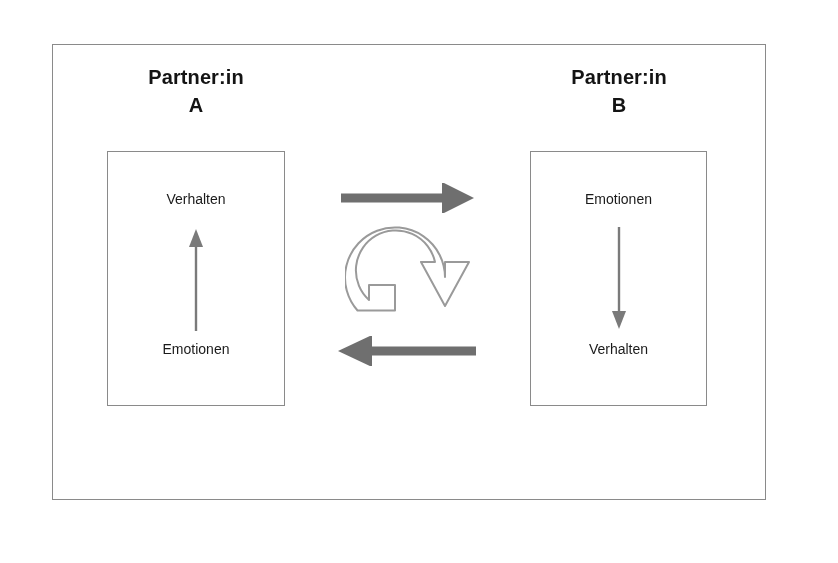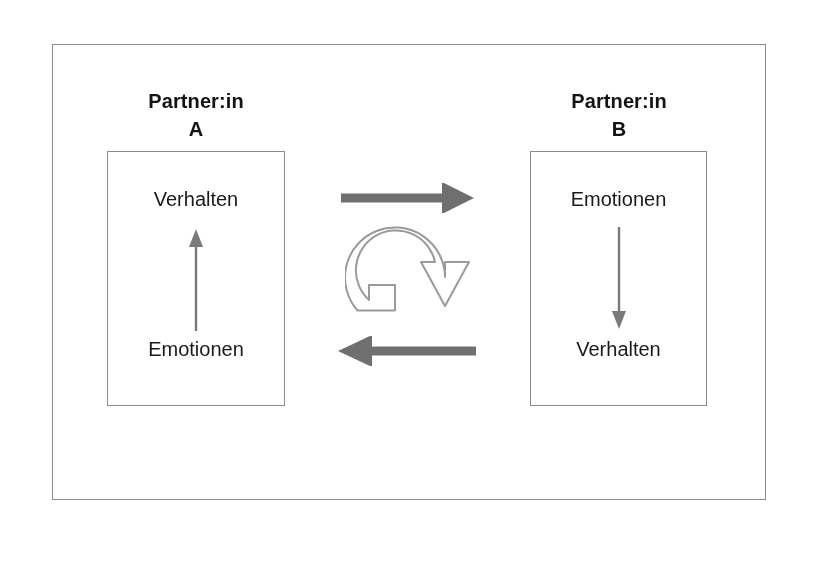--- a/index.html
+++ b/index.html
@@ -39,21 +39,20 @@
   
   .partner-heading {
     position: absolute;
     text-align: center;
     font-weight: bold;
     color: #141414;
     font-size: 20px;
     line-height: 28px;
     letter-spacing: 0.1px;
     white-space: nowrap;
-    margin-top: 24px;
   }
   .partner-heading .line2 {
     display: block;
   }
   #heading-a {
     left: 107px;
     top: 63px;
     width: 178px;
   }
   #heading-b {
@@ -80,21 +79,21 @@
     top: 151px;
     width: 177px;
     height: 255px;
   }
 
   .box-label {
     position: absolute;
     left: 0;
     width: 100%;
     text-align: center;
-    font-size: 20px;
+    font-size: 14px;
     color: #1a1a1a;
     line-height: 26px;
     white-space: nowrap;
   }
   .label-top { top: 34px; }
   .label-bottom { top: 184px; }
 
   
   .v-arrow {
     position: absolute;

